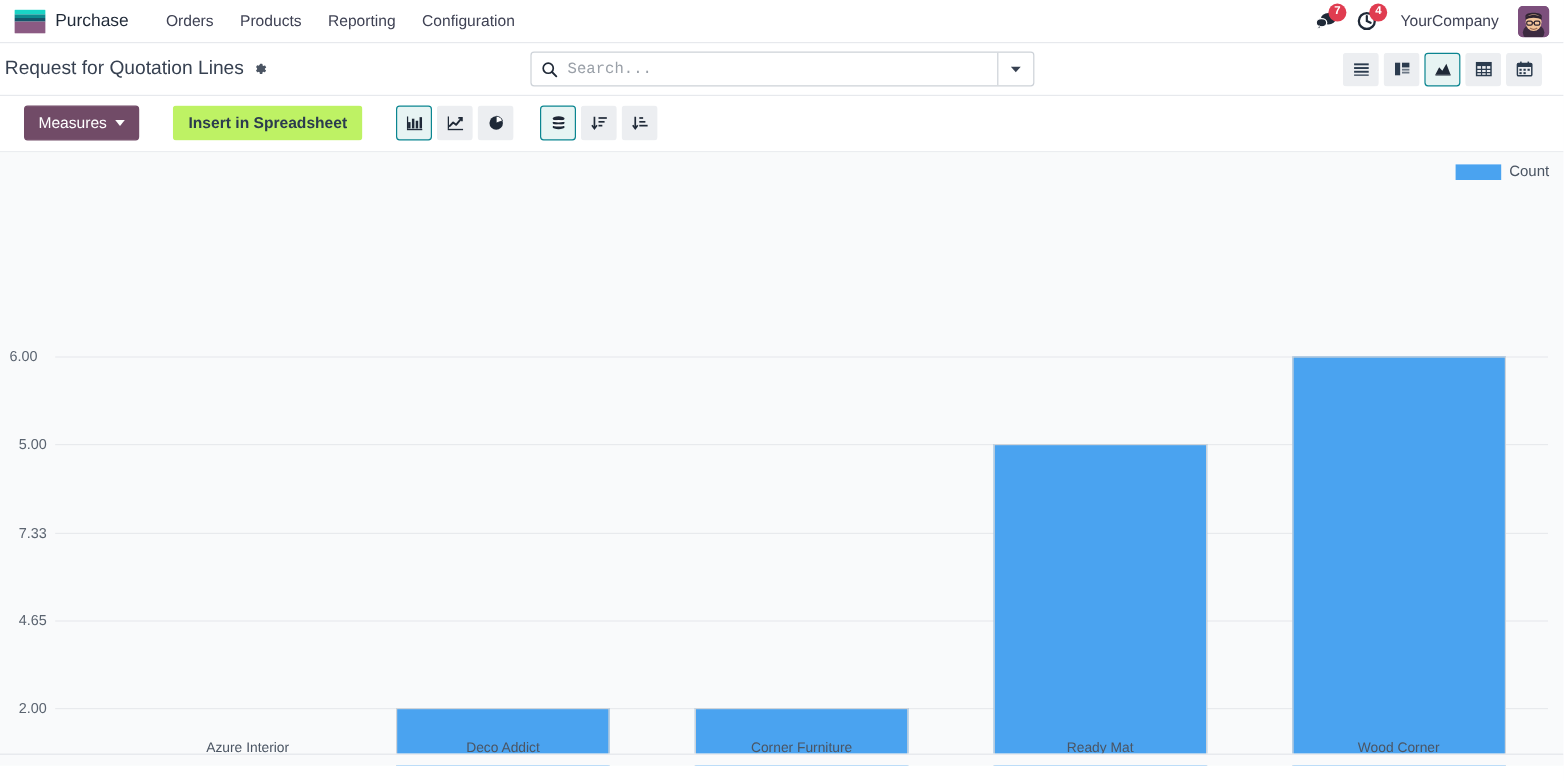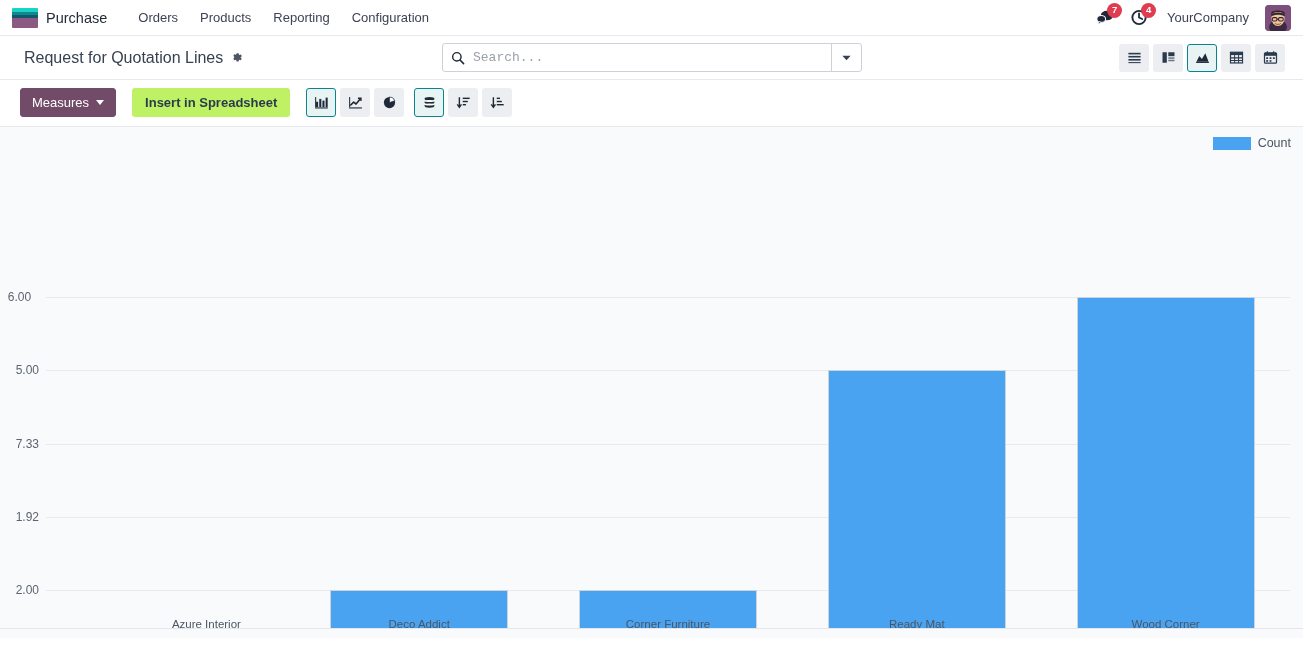--- a/index.html
+++ b/index.html
@@ -98,21 +98,21 @@
   
   .control-panel {
     background: #ffffff;
     border-bottom: 1px solid #e7e9ed;
     padding: 0;
   }
   .cp-top {
     display: flex;
     align-items: center;
     height: 43px;
-    padding: 0 24px;
+    padding: 0 4px;
     position: relative;
   }
   .breadcrumb {
     display: flex; align-items: center;
     font-size: 16px;
     color: #374151;
     white-space: nowrap;
   }
   .gear-icon {
     margin-left: 7px;
@@ -175,21 +175,21 @@
     color: #2b3b4e;
   }
   .vs-btn.active {
     background: #e7f4f3;
     border-color: #0a8590;
   }
 
   
   .toolbar {
     display: flex;
-    gap: 0;
+    gap: 12px;
     padding: 8px 12px 9px 20px;
     background: #ffffff;
     border-bottom: 1px solid #e7e9ed;
   }
   .btn-measures {
     background: #714b67;
     color: #fff;
     border: 1px solid #714b67;
     border-radius: 3px;
     font-size: 13px;
@@ -532,21 +532,21 @@
 <div class="chart-area">
 
   <div class="legend">
     <span class="legend-swatch"></span>
     <span class="legend-label">Count</span>
   </div>
 
   <div class="plot">
     <div class="y-axis-col" id="y-axis">
         <div class="y-label" style="top: 463.333px;">2.00</div>
-        <div class="y-label" style="top: 390px;">1.92</div>
+        <div class="y-label" style="top: 390px;">4.65</div>
         <div class="y-label" style="top: 316.667px;">7.33</div>
         <div class="y-label" style="top: 243.333px;">5.00</div>
         <div class="y-label" style="top: 170px; text-align: center;">6.00</div>
       </div>
     <div id="gridlines">
         <div class="gridline" style="top: 463.333px;"></div>
         <div class="gridline" style="top: 390px;"></div>
         <div class="gridline" style="top: 316.667px;"></div>
         <div class="gridline" style="top: 243.333px;"></div>
         <div class="gridline" style="top: 170px;"></div>

